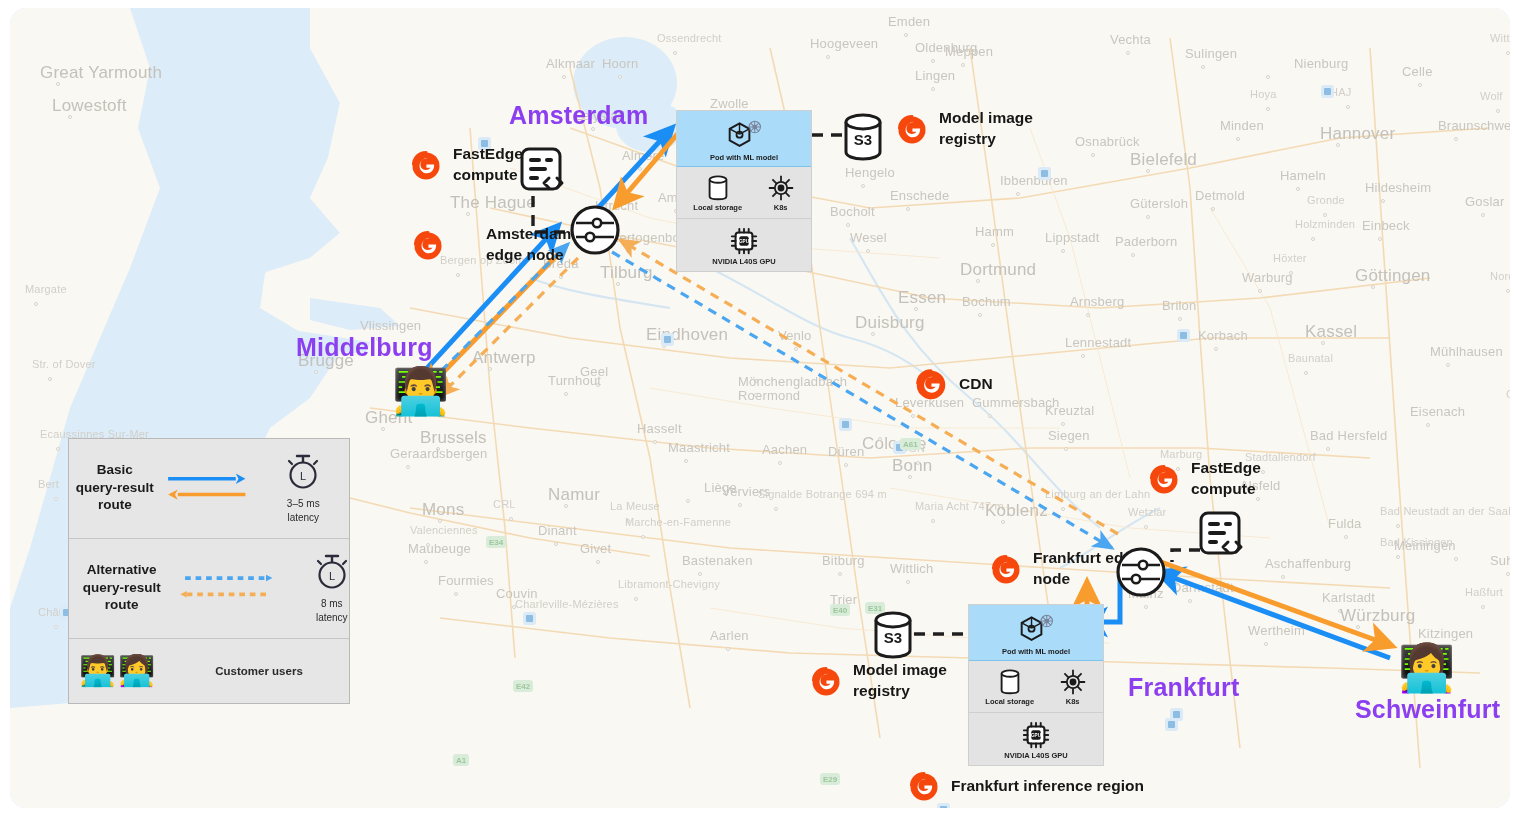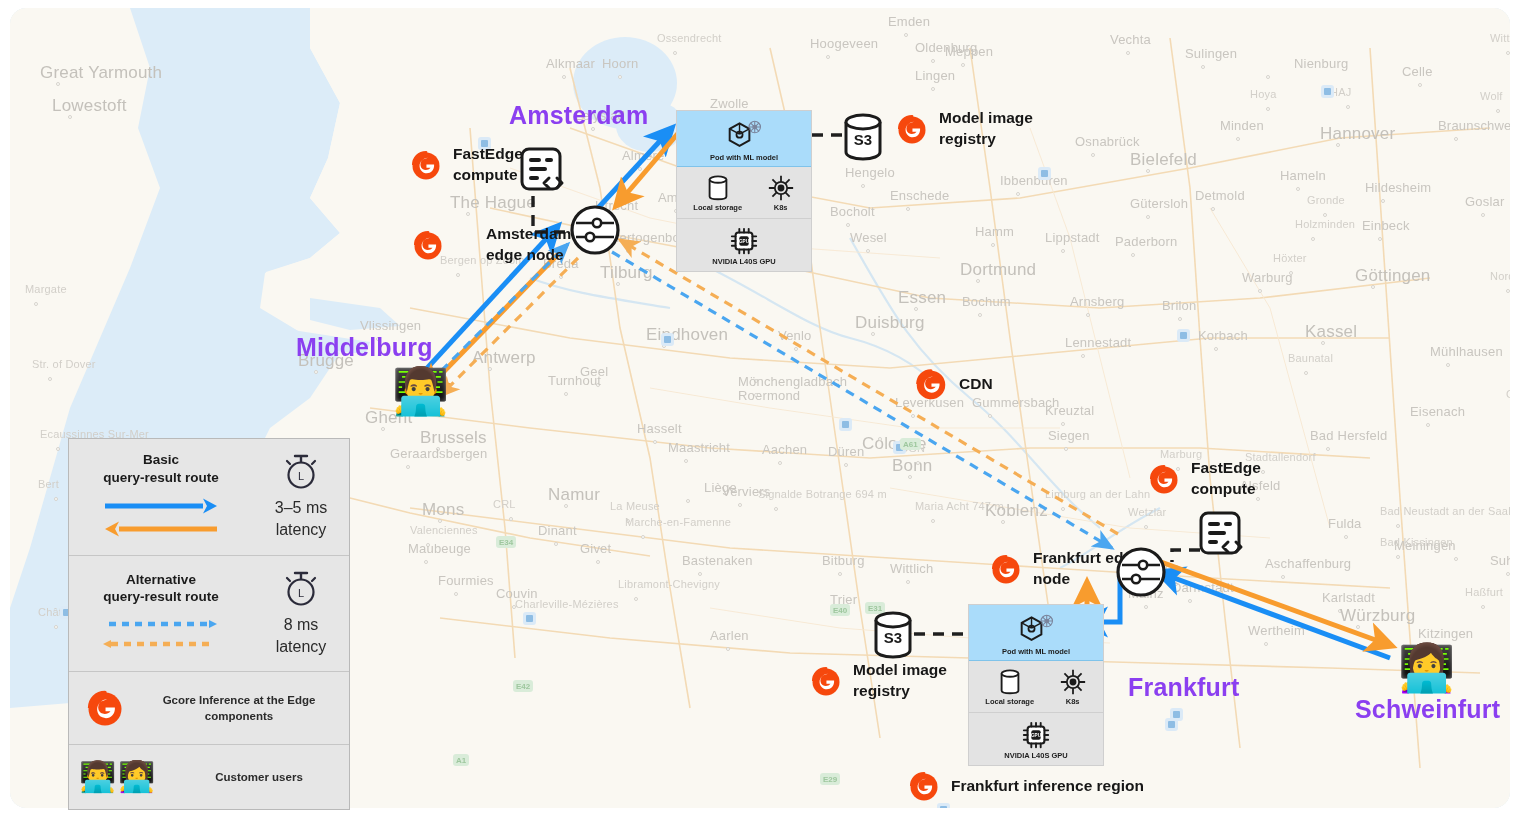--- a/index.html
+++ b/index.html
@@ -133,33 +133,33 @@
     border: 1px solid #b9b9b9;
   }
   .lg-sec {
     border-bottom: 1px solid #c6c6c6;
     display: flex;
     align-items: center;
   }
   .lg-sec:last-child { border-bottom: none; }
   .lg-route { padding: 12px 0 14px; }
   .lg-route .left {
-    flex: 1 1 auto; display: flex; flex-direction: column;
+    flex: 1 1 auto; display: flex; flex-direction: row;
     align-items: center; gap: 9px; padding: 0 6px;
   }
   .lg-route .title {
     font-size: 13.5px; font-weight: bold; color: #1b1b1b;
     text-align: center; line-height: 1.3;
   }
   .lg-route .right {
     flex: 0 0 96px; display: flex; flex-direction: column;
     align-items: center; gap: 6px;
   }
   .lg-route .lat {
-    font-size: 16px; color: #2b2b2b; text-align: center; line-height: 1.35;
+    font-size: 10px; color: #2b2b2b; text-align: center; line-height: 1.35;
   }
   .lg-plain { padding: 14px 10px; gap: 8px; }
   .lg-plain .cap {
     flex: 1 1 auto; text-align: center;
     font-size: 11.5px; color: #2b2b2b; font-weight: bold; line-height: 1.4;
   }
 
   
   .person { position: absolute; line-height: 1; }
 </style>
@@ -509,21 +509,21 @@
         <div class="poi" style="left: 1167px; top: 321px;"></div>
         <div class="poi" style="left: 1028px; top: 159px;"></div>
         <div class="poi" style="left: 1311px; top: 77px;"></div>
         <div class="poi" style="left: 50px; top: 598px;"></div>
         <div class="poi" style="left: 927px; top: 795px;"></div>
         <div class="poi" style="left: 243px; top: 441px;"></div>
         <div class="poi" style="left: 1155px; top: 710px;"></div>
         <div class="poi" style="left: 513px; top: 604px;"></div>
         <div class="poi" style="left: 883px; top: 433px;"></div>
         <div class="poi" style="left: 1160px; top: 700px;"></div>
-        <div class="hwy" style="left: 486px; top: 528px;">E34</div>
+        <div class="hwy" style="left: 476px; top: 528px;">E34</div>
         <div class="hwy" style="left: 503px; top: 672px;">E42</div>
         <div class="hwy" style="left: 85px; top: 477px;">A3</div>
         <div class="hwy" style="left: 93px; top: 617px;">A4</div>
         <div class="hwy" style="left: 820px; top: 596px;">E40</div>
         <div class="hwy" style="left: 855px; top: 594px;">E31</div>
         <div class="hwy" style="left: 890px; top: 430px;">A61</div>
         <div class="hwy" style="left: 810px; top: 765px;">E29</div>
         <div class="hwy" style="left: 443px; top: 746px; text-align: center;">A1</div>
       </div>
   </div>
@@ -875,31 +875,20 @@
           <path d="M30 13 L33 10 M8 13 L5 10" stroke="#2b2b3a" stroke-width="2.2" stroke-linecap="round"></path>
           <text x="19" y="29" text-anchor="middle" font-family="Liberation Sans, sans-serif" font-size="11" fill="#2b2b3a">L</text>
         </svg>
         <div class="lat">
           <span>8 ms</span><br>
           <span>latency</span>
         </div>
       </div>
     </div>
 
-    <div class="lg-sec lg-plain" style="min-height:64px;">
-      <svg width="44" height="44" viewBox="0 0 40 40" style="flex:0 0 52px;">
-        <circle cx="20" cy="21" r="15" fill="#f6480d"></circle>
-        <path d="M20 6 C12 6 6 12 6 20 C6 14 12 10 19 11" fill="none" stroke="#f6480d" stroke-width="3.2" stroke-linecap="round"></path>
-        <path d="M22 12 C17 12 13 16 14 21 C15 26 22 27 25 23 L20.5 23 L20.5 19.5 L29 19.5 C29.5 27 23 31 17.5 28.5 C12 26 11 18 16.5 14 Z" fill="#ffffff"></path>
-      </svg>
-      <div class="cap">
-        <span>Gcore Inference at the Edge</span>
-        <span>components</span>
-      </div>
-    </div>
 
     <div class="lg-sec lg-plain" style="min-height:64px;">
       <div style="flex:0 0 92px; display:flex; align-items:center; gap:2px; font-size:30px; line-height:1;">
         <span>👨‍💻</span>
         <span>👩‍💻</span>
       </div>
       <div class="cap">Customer users</div>
     </div>
   </div>
 

